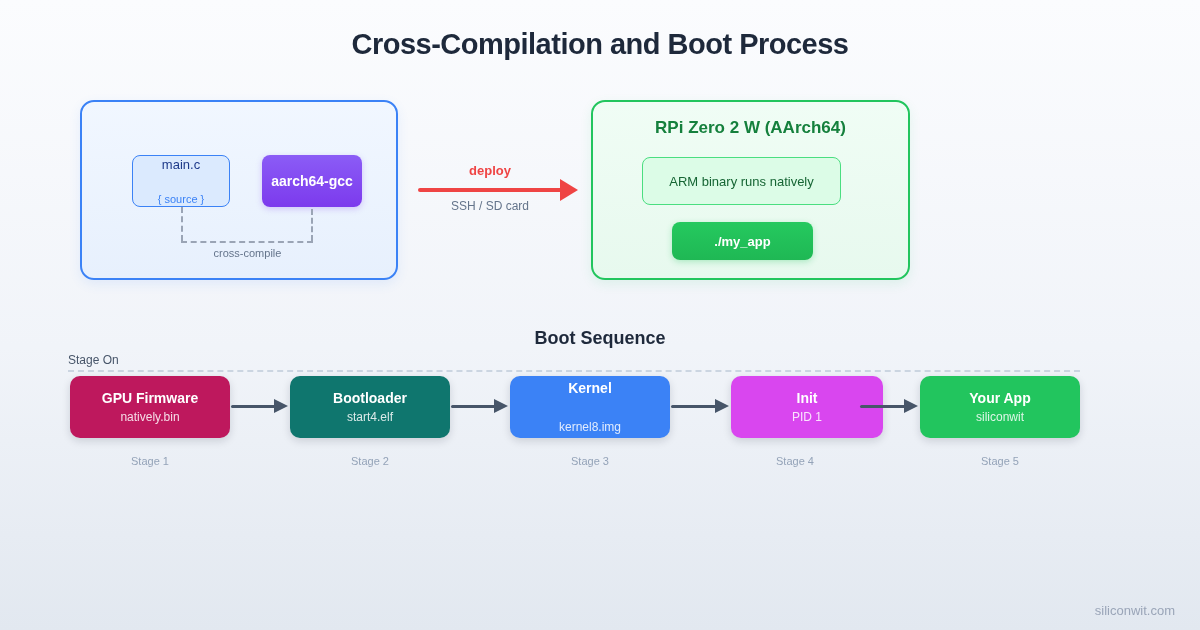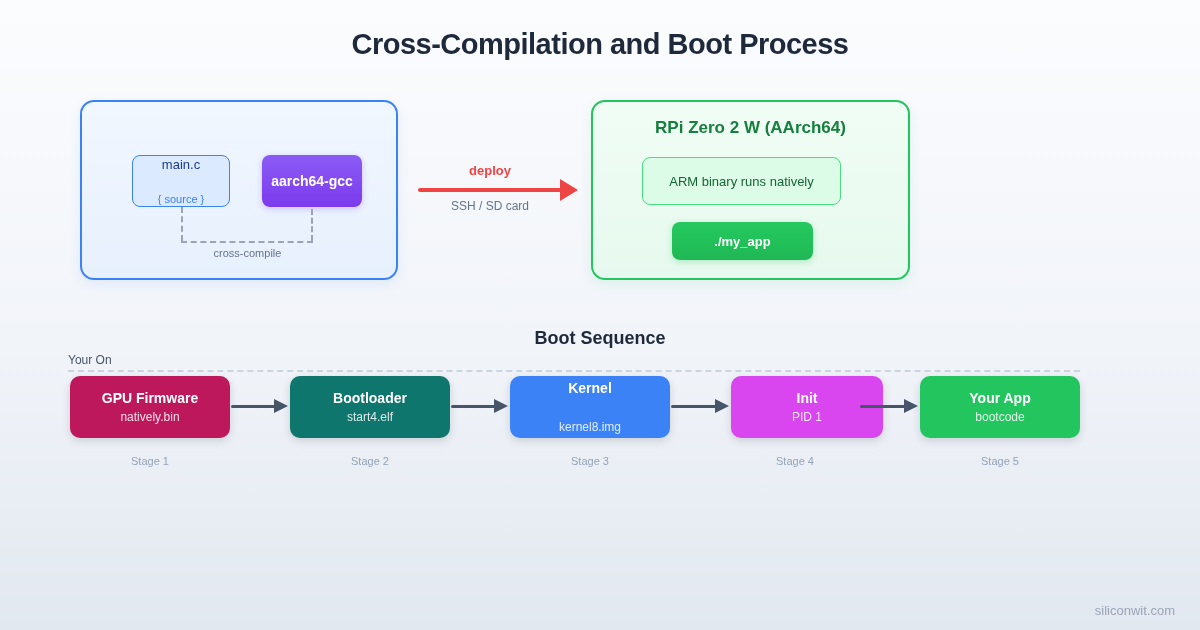--- a/index.html
+++ b/index.html
@@ -163,42 +163,42 @@
   <div class="panel-title target-title">RPi Zero 2 W (AArch64)</div>
   <div class="binary-card">
     <span>ARM binary runs natively</span>
   </div>
   <div class="run-card">
     <span>./my_app</span>
   </div>
 </div>
 
 <div class="boot-title">Boot Sequence</div>
-<div class="power-label">Your On</div>
+<div class="power-label">Stage On</div>
 <div class="power-line"></div>
 
 <div class="stage-box" style="left: 70px; width: 160px; background: #be185d;">
   <div class="stage-name">GPU Firmware</div>
   <div class="stage-file">natively.bin</div>
 </div>
 <div class="stage-box" style="left: 290px; width: 160px; background: #0f766e;">
   <div class="stage-name">Bootloader</div>
   <div class="stage-file">start4.elf</div>
 </div>
 <div class="stage-box" style="left: 510px; width: 160px; background: rgb(59, 130, 246); gap: 24px;">
   <div class="stage-name">Kernel</div>
   <div class="stage-file">kernel8.img</div>
 </div>
 <div class="stage-box" style="left: 731px; width: 152px; background: #d946ef;">
   <div class="stage-name">Init</div>
   <div class="stage-file">PID 1</div>
 </div>
 <div class="stage-box" style="left: 920px; width: 160px; background: rgb(34, 197, 94);">
   <div class="stage-name">Your App</div>
-  <div class="stage-file">bootcode</div>
+  <div class="stage-file">siliconwit</div>
 </div>
 
 <div class="flow-line" style="left:231px;width:45px"></div>
 <div class="flow-head" style="left:274px"></div>
 <div class="flow-line" style="left:451px;width:45px"></div>
 <div class="flow-head" style="left:494px"></div>
 <div class="flow-line" style="left:671px;width:46px"></div>
 <div class="flow-head" style="left:715px"></div>
 <div class="flow-line" style="left:860px;width:46px"></div>
 <div class="flow-head" style="left:904px"></div>

